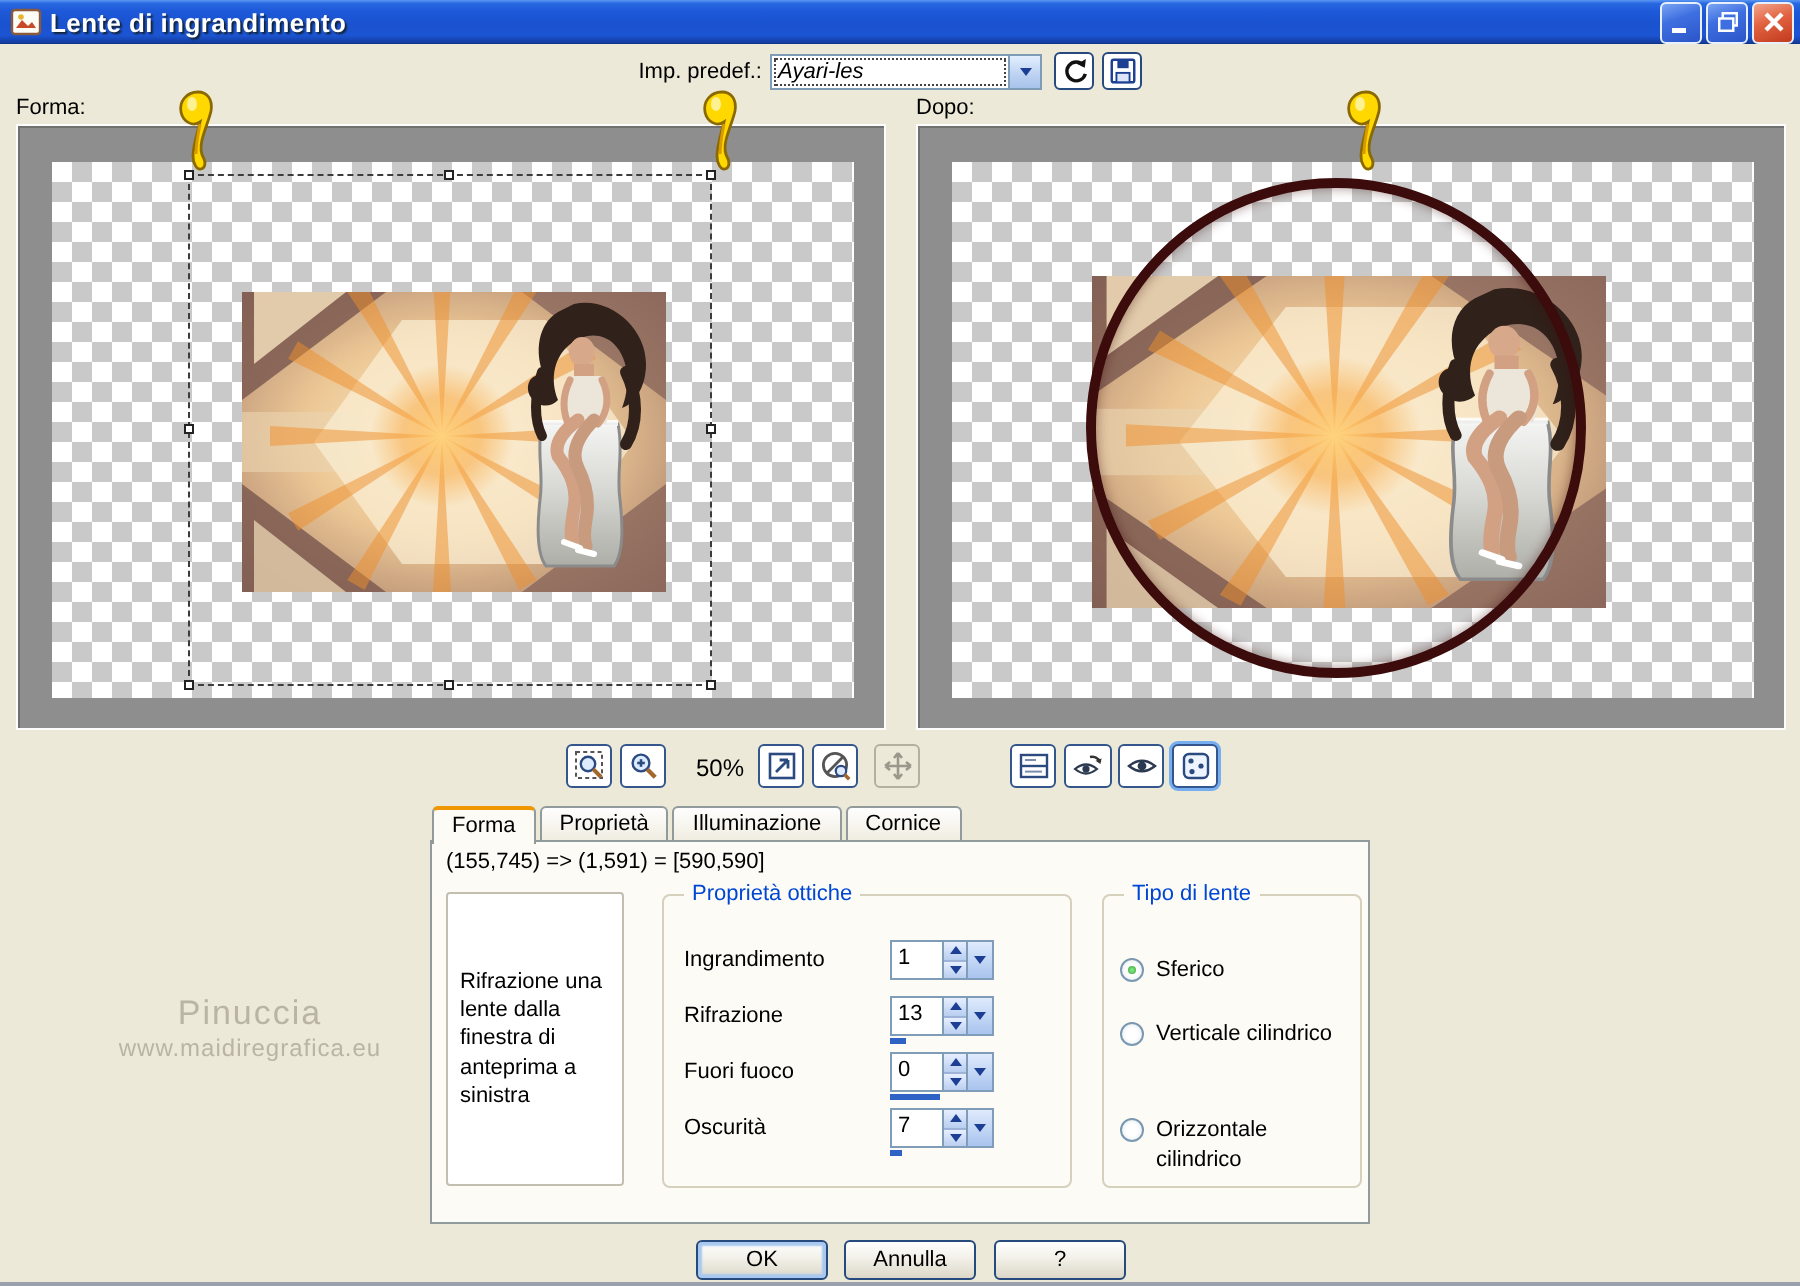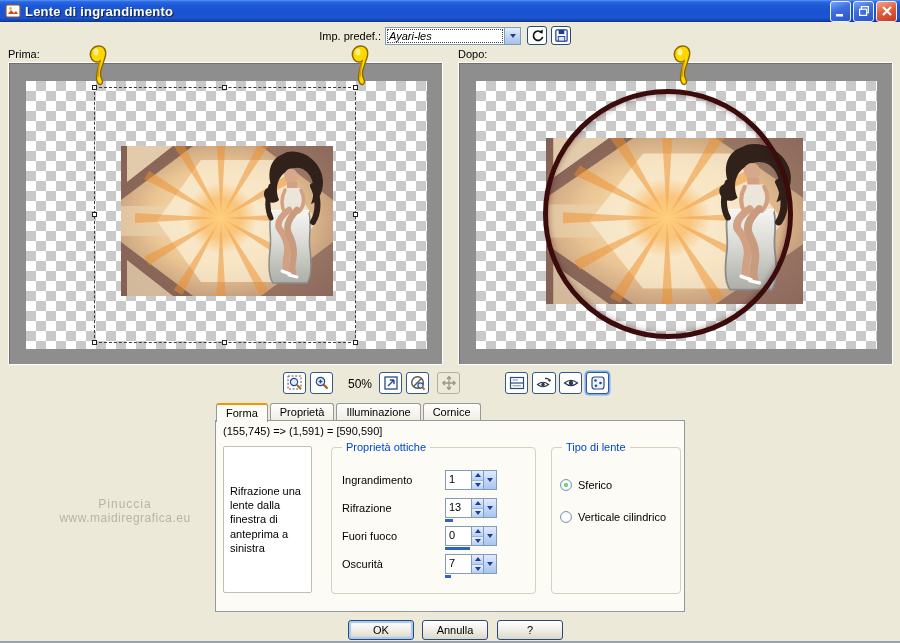--- a/index.html
+++ b/index.html
@@ -78,21 +78,21 @@
   .radio{width:12px;height:12px;border-radius:50%;border:1px solid #7a98af;background:radial-gradient(#fff 40%,#dfe8ef);flex:0 0 auto;margin:1px 6px 0 0;position:relative;}
   .radio.checked::after{content:"";position:absolute;left:3px;top:3px;width:4px;height:4px;border-radius:50%;
     background:radial-gradient(#7be37b 20%,#2f9e2f);}
   .radio-label{line-height:1.35;}
   
   .btn{position:absolute;top:620px;width:66px;height:20px;font-family:"Liberation Sans",sans-serif;font-size:11px;
     background:linear-gradient(#ffffff,#f2f0e8 45%,#dcd7c8);border:1px solid #274a7e;border-radius:3px;cursor:pointer;}
   .btn.default{box-shadow:inset 0 0 1px 2px #a8c8f0;}
   
   .watermark{position:absolute;left:35px;top:497px;width:180px;text-align:center;color:#b9b4a4;}
-  .watermark .w1{font-size:12px;letter-spacing:1px;}
+  .watermark .w1{font-size:17px;letter-spacing:1px;}
   .watermark .w2{font-size:12px;letter-spacing:.5px;}
   .hidden-defs{position:absolute;width:0;height:0;overflow:hidden;}
 </style>
 </head>
 <body>
 
 <svg class="hidden-defs" aria-hidden="true">
   <defs>
     <radialGradient id="gGlow" cx="50%" cy="50%" r="50%">
       <stop offset="0%" stop-color="#ffd27a" stop-opacity="0.95"></stop>
@@ -256,21 +256,21 @@
     <svg width="15" height="15" viewBox="0 0 16 16">
         <use href="#i-reset"></use>
       </svg>
   </button>
   <button class="sq-btn" style="left:551px;">
     <svg width="15" height="15" viewBox="0 0 16 16">
         <use href="#i-save"></use>
       </svg>
   </button>
 
-  <span class="pane-label" style="left:8px;">Prima:</span>
+  <span class="pane-label" style="left:8px;">Forma:</span>
   <span class="pane-label" style="left:458px;">Dopo:</span>
 
   <div class="preview" style="left:8px;">
     <div class="checker">
       <div class="art" style="left:95px;top:65px;width:212px;height:150px;">
         <svg viewBox="0 0 212 150" preserveAspectRatio="none">
             <use href="#artwork"></use>
           </svg>
       </div>
       <div class="selection" style="left:68px;top:6px;width:262px;height:256px;">
@@ -449,20 +449,24 @@
     <div class="groupbox lens">
       <span class="gtitle">Tipo di lente</span>
       <div class="radio-row" style="top:30px;">
         <span class="radio checked"></span>
         <span class="radio-label">Sferico</span>
       </div>
       <div class="radio-row" style="top:62px;">
         <span class="radio"></span>
         <span class="radio-label">Verticale cilindrico</span>
       </div>
+      <div class="radio-row" style="top:110px;">
+        <span class="radio"></span>
+        <span class="radio-label">Orizzontale cilindrico</span>
+      </div>
     </div>
   </div>
 
   <button class="btn default" style="left:348px;">OK</button>
   <button class="btn" style="left:422px;">Annulla</button>
   <button class="btn" style="left:497px;">?</button>
 
   <div class="watermark">
     <div class="w1">Pinuccia</div>
     <div class="w2">www.maidiregrafica.eu</div>

